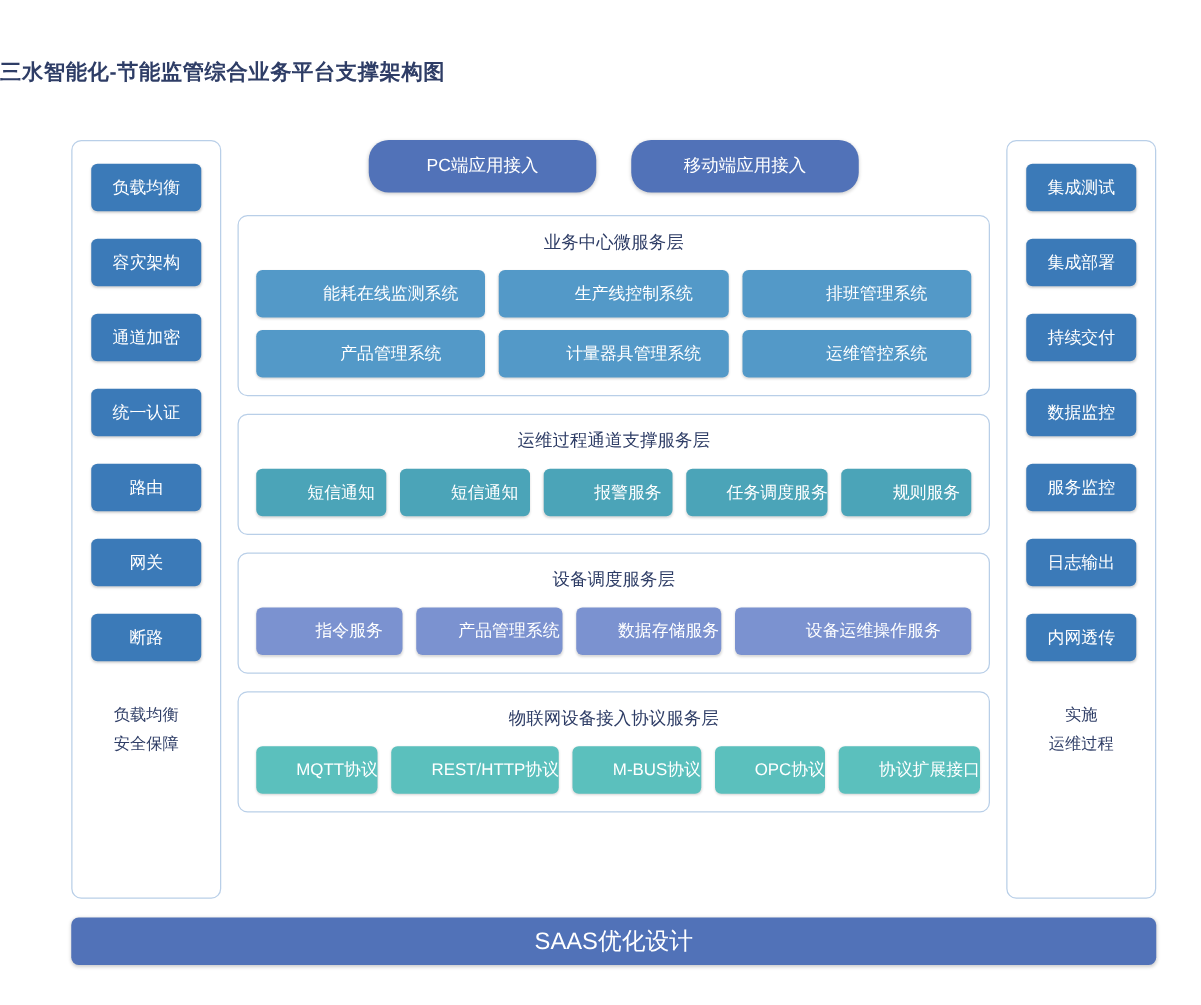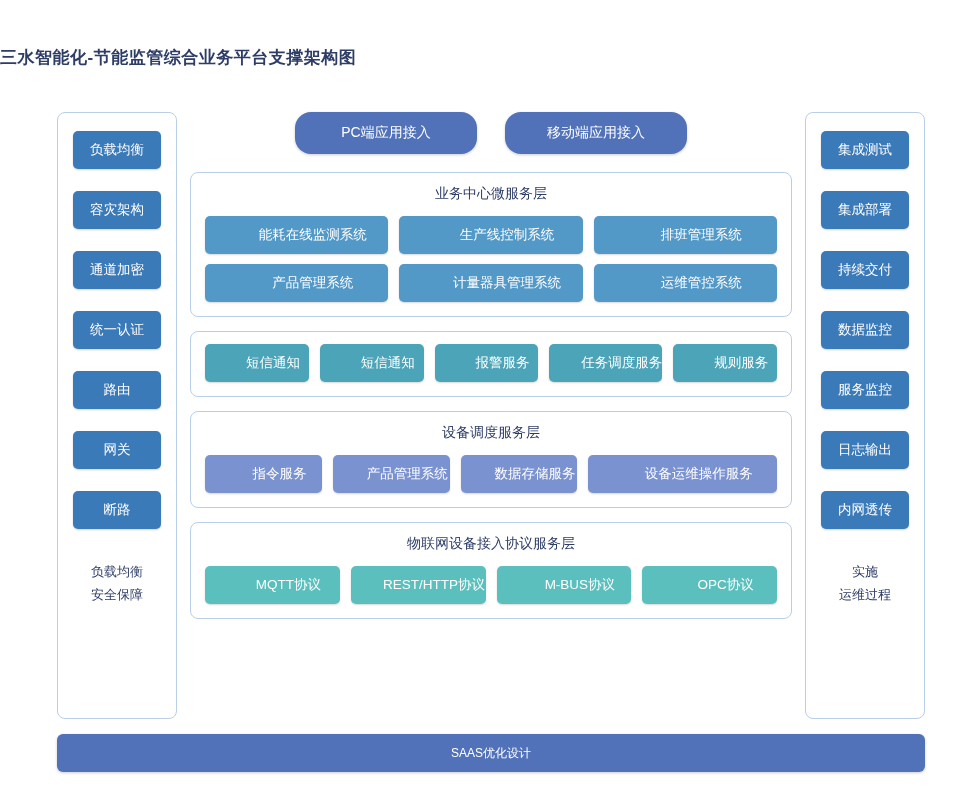--- a/index.html
+++ b/index.html
@@ -153,21 +153,21 @@
   
   .saas-bar {
     position: absolute;
     left: 0;
     top: 622px;
     width: 868px;
     height: 38px;
     border-radius: 6px;
     background: #5172b8;
     color: #ffffff;
-    font-size: 12px;
+    font-size: 19px;
     display: flex;
     align-items: center;
     justify-content: center;
     box-sizing: border-box;
     box-shadow: 0 1px 3px rgba(0,0,0,0.2);
   }
 </style>
 </head>
 <body>
 
@@ -204,20 +204,21 @@
         <div class="chip biz">排班管理系统</div>
       </div>
       <div class="layer-row">
         <div class="chip biz">产品管理系统</div>
         <div class="chip biz">计量器具管理系统</div>
         <div class="chip biz">运维管控系统</div>
       </div>
     </div>
 
     <div class="layer">
+      <div class="layer-title">运维过程通道支撑服务层</div>
       <div class="layer-row">
         <div class="chip ops">短信通知</div>
         <div class="chip ops">短信通知</div>
         <div class="chip ops">报警服务</div>
         <div class="chip ops">任务调度服务</div>
         <div class="chip ops">规则服务</div>
       </div>
     </div>
 
     <div class="layer">
@@ -230,20 +231,21 @@
       </div>
     </div>
 
     <div class="layer">
       <div class="layer-title">物联网设备接入协议服务层</div>
       <div class="layer-row">
         <div class="chip iot">MQTT协议</div>
         <div class="chip iot">REST/HTTP协议</div>
         <div class="chip iot">M-BUS协议</div>
         <div class="chip iot">OPC协议</div>
+        <div class="chip iot">协议扩展接口</div>
       </div>
     </div>
 
   </div>
 
   <div class="side-col right">
     <div class="side-btn">集成测试</div>
     <div class="side-btn">集成部署</div>
     <div class="side-btn">持续交付</div>
     <div class="side-btn">数据监控</div>

